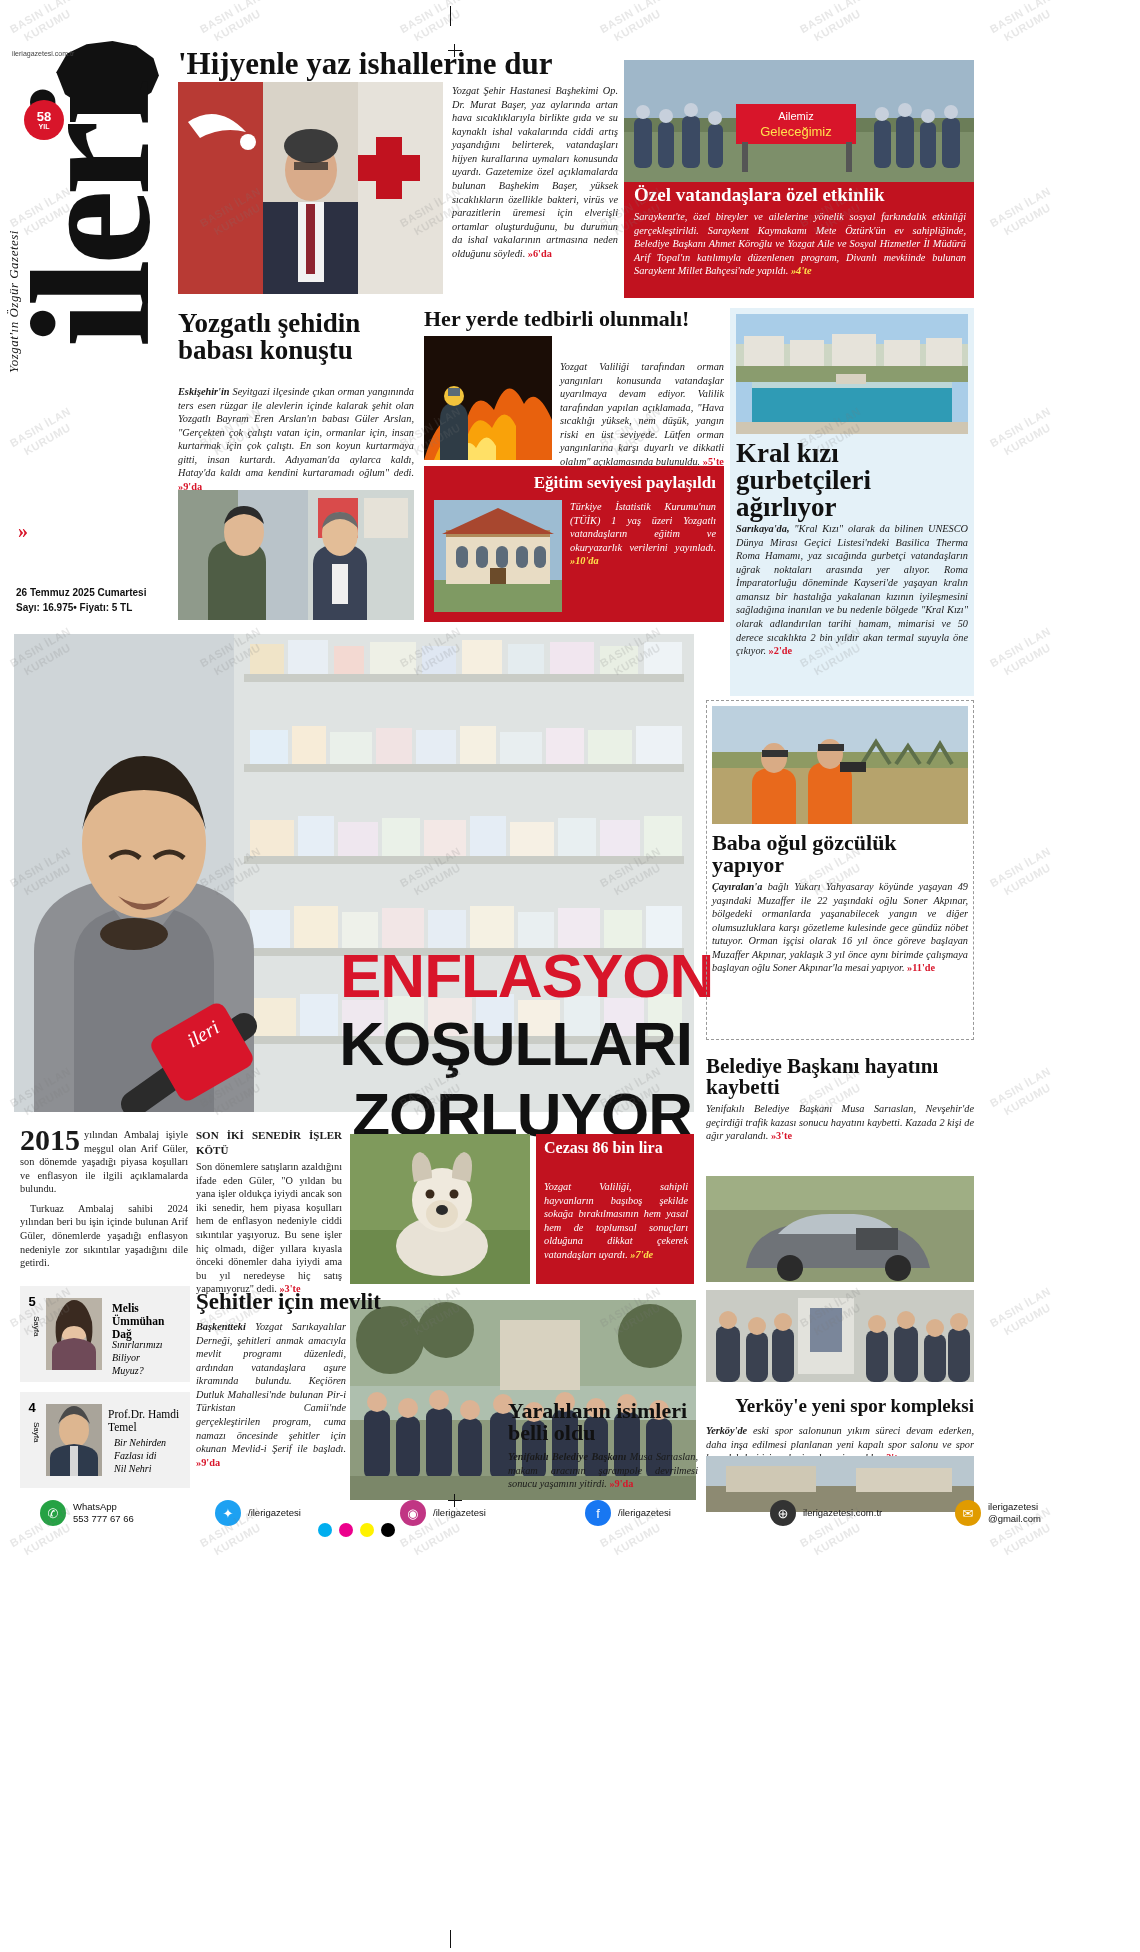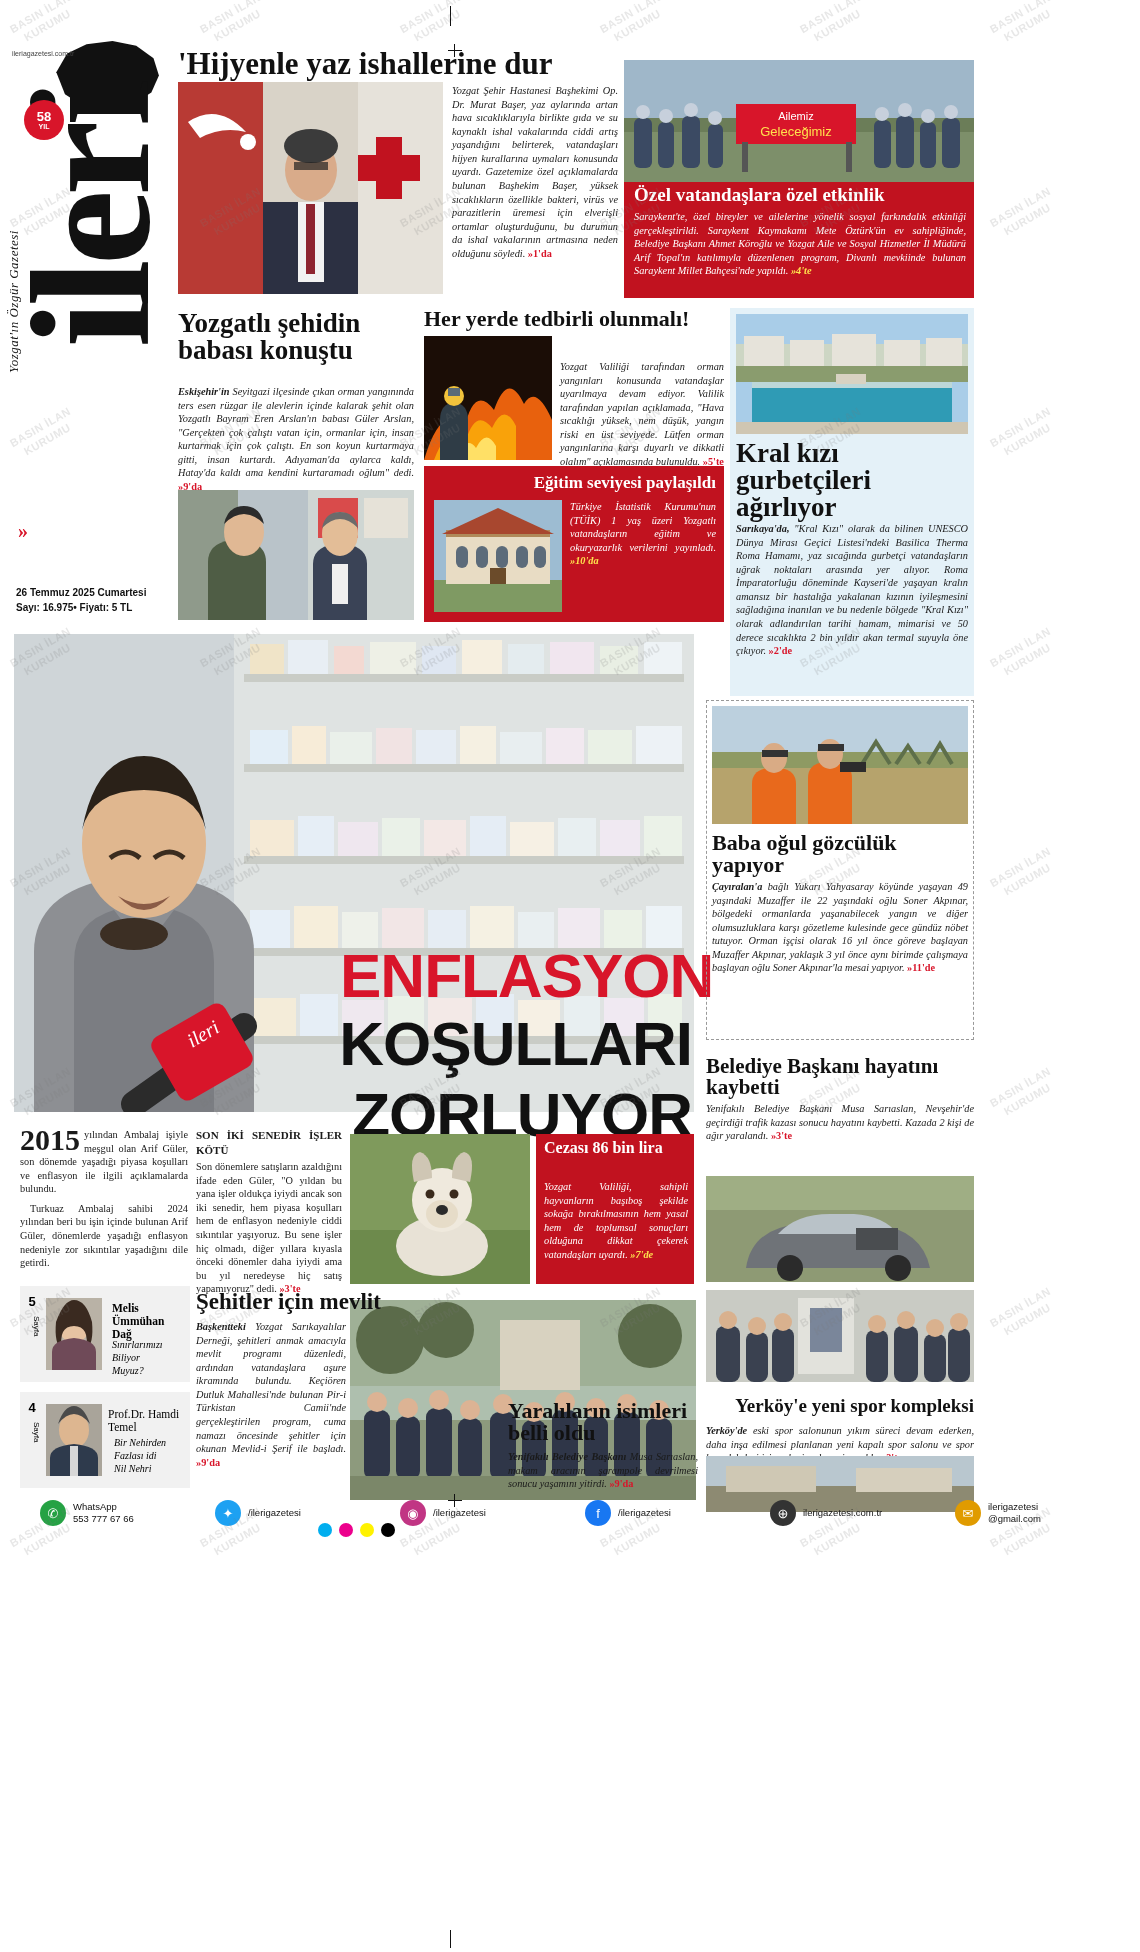--- a/index.html
+++ b/index.html
@@ -169,21 +169,21 @@
       <rect x="85" y="120" width="95" height="92" fill="#2c3042"></rect>
       <rect x="120" y="120" width="26" height="80" fill="#f2f2f2"></rect>
       <rect x="128" y="122" width="9" height="70" fill="#8e2430"></rect>
       <ellipse cx="133" cy="88" rx="26" ry="31" fill="#d9ab8a"></ellipse>
       <ellipse cx="133" cy="64" rx="27" ry="17" fill="#3b3b3b"></ellipse>
       <rect x="116" y="80" width="34" height="8" fill="#222" opacity=".7"></rect>
     </svg>
   </div>
   <div class="box body-t ital" id="t1">
     <span>Yozgat Şehir Hastanesi Başhekimi Op. Dr. Murat Başer, yaz aylarında artan hava sıcaklıklarıyla birlikte gıda ve su kaynaklı ishal vakalarında ciddi artış yaşandığını belirterek, vatandaşları hijyen kurallarına uymaları konusunda uyardı. Gazetemize özel açıklamalarda bulunan Başhekim Başer, yüksek sıcaklıkların özellikle bakteri, virüs ve parazitlerin üremesi için elverişli ortamlar oluşturduğunu, bu durumun da ishal vakalarının artmasına neden olduğunu söyledi.</span>
-    <span class="ref">»1'da</span>
+    <span class="ref">»6'da</span>
   </div>
 
   <div class="box" id="rb2"></div>
   <div class="photo" id="p2">
     <svg width="350" height="122" viewBox="0 0 350 122" preserveAspectRatio="none">
       <rect width="350" height="122" fill="#9fb7c9"></rect>
       <rect y="70" width="350" height="52" fill="#7d8f6a"></rect>
       <rect y="58" width="350" height="14" fill="#6b7d58"></rect>
       <g fill="#3b4a63">
         <rect x="10" y="58" width="18" height="50" rx="6"></rect>

